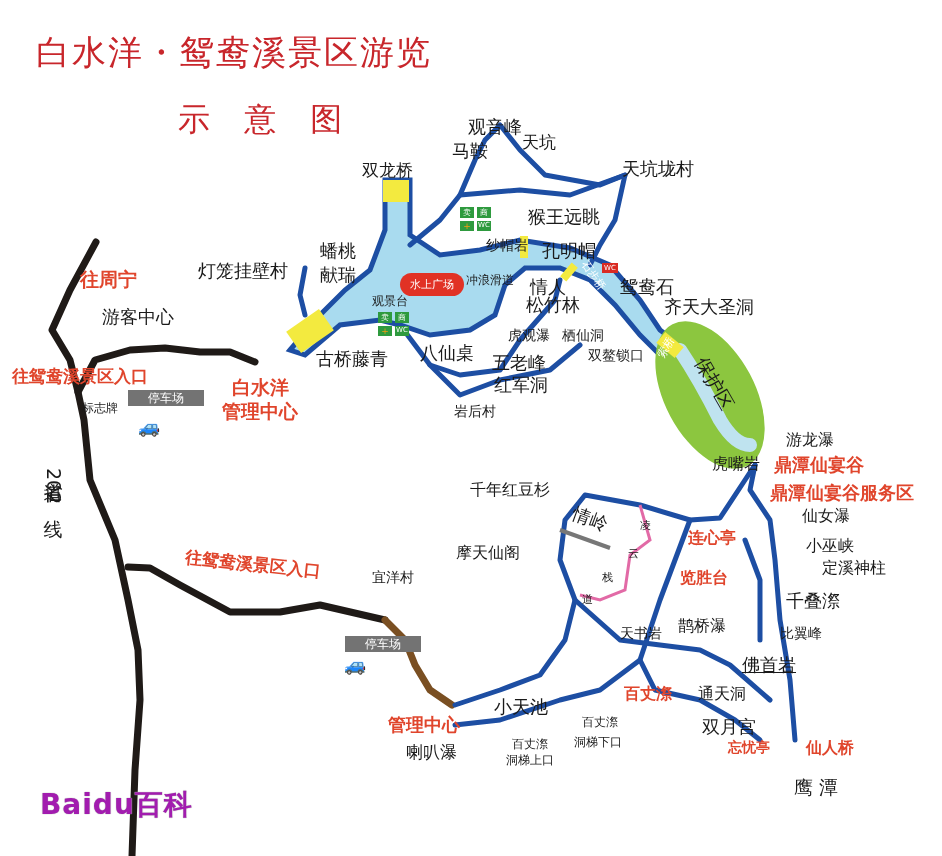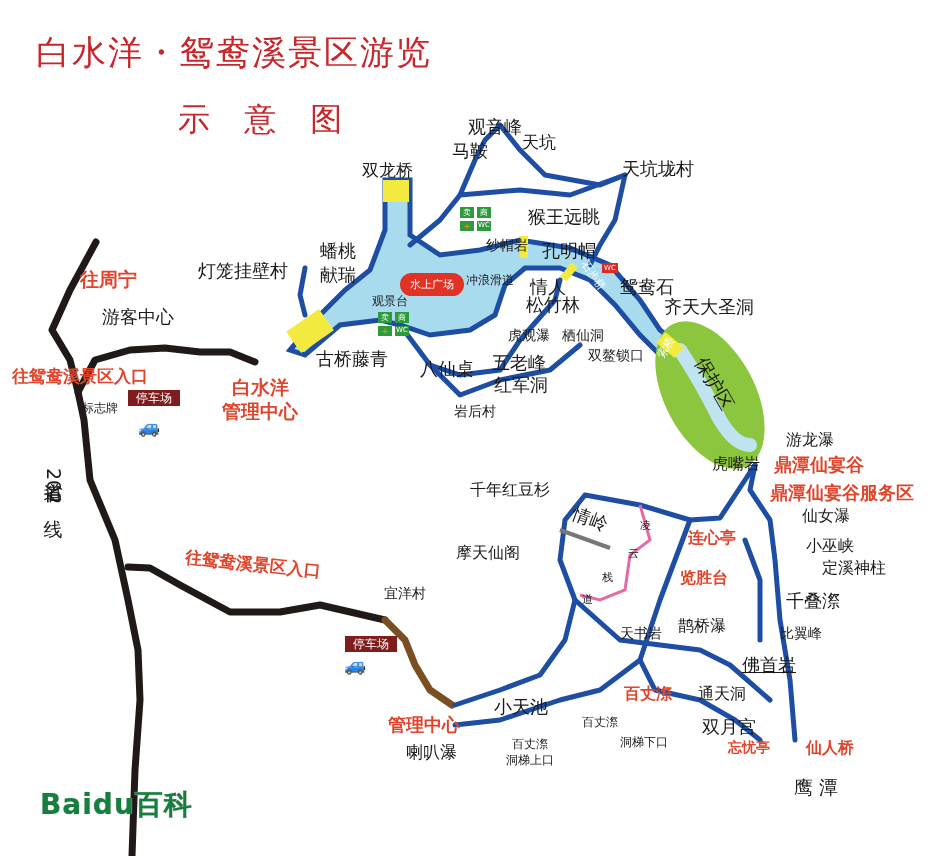--- a/index.html
+++ b/index.html
@@ -2,24 +2,24 @@
 <html><head>
 <meta charset="utf-8">
 <style>
   html, body { margin:0; padding:0; background:#ffffff; }
   body { width:942px; height:856px; position:relative; overflow:hidden;
          font-family:"DejaVu Sans", sans-serif; }
   #map { position:absolute; left:0; top:0; width:942px; height:856px; }
   .lbl { position:absolute; white-space:nowrap; color:#1a1a1a; line-height:1; }
   .red { color:#e0452c; font-weight:bold; }
   .title { position:absolute; color:#c8262b; font-family:"DejaVu Sans", sans-serif; letter-spacing:2px; }
-  .badge { position:absolute; background:#7f1d1d; color:#fff; font-size:12px; padding:2px 8px; line-height:1; }
+  .badge { position:absolute; background:#737373; color:#fff; font-size:12px; padding:2px 20px; line-height:1; }
   .plaza { position:absolute; background:#e13225; color:#fff; font-size:11px; border-radius:14px;
            padding:6px 10px; font-weight:normal; line-height:1; }
-  .wm { position:absolute; color:#15803d; font-size:28px; font-weight:bold;
+  .wm { position:absolute; color:#a21caf; font-size:28px; font-weight:bold;
         text-shadow:0 0 1px #bbb, 0 0 1px #bbb; letter-spacing:1px; }
   .s14 { font-size:14px; } .s15 { font-size:18px; } .s16 { font-size:16px; } .s17 { font-size:17px; }
   .s18 { font-size:18px; } .s19 { font-size:19px; } .s12 { font-size:12px; } .s11 { font-size:11px; }
   .vert { writing-mode:vertical-rl; }
 </style>
 </head>
 <body>
 
 <svg id="map" viewBox="0 0 942 856" xmlns="http://www.w3.org/2000/svg">
 
@@ -100,21 +100,21 @@
 <div class="lbl s15" style="left:530px;top:278px;">情人</div>
 <div class="lbl s15" style="left:526px;top:296px;">松竹林</div>
 <div class="lbl s11" style="left:577px;top:270px;transform:rotate(55deg);color:#fff;">石步桥</div>
 <div class="lbl s15" style="left:620px;top:278px;">鸳鸯石</div>
 <div class="lbl s15" style="left:664px;top:298px;">齐天大圣洞</div>
 <div class="lbl s14" style="left:508px;top:328px;">虎观瀑</div>
 <div class="lbl s14" style="left:562px;top:328px;">栖仙洞</div>
 <div class="lbl s14" style="left:588px;top:348px;">双鳌锁口</div>
 <div class="lbl s11" style="left:655px;top:342px;transform:rotate(-60deg);color:#fff;">索桥</div>
 <div class="lbl s15" style="left:316px;top:350px;">古桥藤青</div>
-<div class="lbl s15" style="left:420px;top:360px;">八仙桌</div>
+<div class="lbl s15" style="left:420px;top:344px;">八仙桌</div>
 <div class="lbl s15" style="left:492px;top:354px;">五老峰</div>
 <div class="lbl s15" style="left:494px;top:376px;">红军洞</div>
 <div class="lbl s14" style="left:454px;top:404px;">岩后村</div>
 <div class="lbl s19" style="left:686px;top:374px;transform:rotate(60deg);">保护区</div>
 <div class="lbl s16" style="left:712px;top:456px;">虎嘴岩</div>
 
 <div style="position:absolute;left:460px;top:207px;display:grid;grid-template-columns:14px 14px;gap:3px;">
   <span style="background:#2e9a3e;color:#fff;font-size:8px;text-align:center;">卖</span>
   <span style="background:#2e9a3e;color:#fff;font-size:8px;text-align:center;">商</span>
   <span style="background:#2e9a3e;color:#f39c12;font-size:9px;text-align:center;">+</span>
@@ -152,18 +152,18 @@
 <div class="lbl s16" style="left:686px;top:686px;margin-left:12px;">通天洞</div>
 <div class="lbl s15" style="left:702px;top:718px;">双月宫</div>
 <div class="lbl red s14" style="left:728px;top:740px;">忘忧亭</div>
 <div class="lbl red s16" style="left:806px;top:740px;">仙人桥</div>
 <div class="lbl s19" style="left:794px;top:778px;">鹰 潭</div>
 <div class="lbl s18" style="left:494px;top:698px;">小天池</div>
 <div class="lbl s17" style="left:406px;top:744px;">喇叭瀑</div>
 <div class="lbl s12" style="left:512px;top:738px;">百丈漈</div>
 <div class="lbl s12" style="left:506px;top:754px;">洞梯上口</div>
 <div class="lbl s12" style="left:582px;top:716px;">百丈漈</div>
-<div class="lbl s12" style="left:574px;top:736px;margin-left:46px;">洞梯下口</div>
-<div class="lbl s14" style="left:372px;top:586px;margin-left:12px;">宜洋村</div>
+<div class="lbl s12" style="left:574px;top:736px;">洞梯下口</div>
+<div class="lbl s14" style="left:372px;top:570px;">宜洋村</div>
 
 <div class="wm" style="left:40px;top:786px;">
   <span>Baidu</span><span>百科</span>
 </div>
 
 </body></html>

